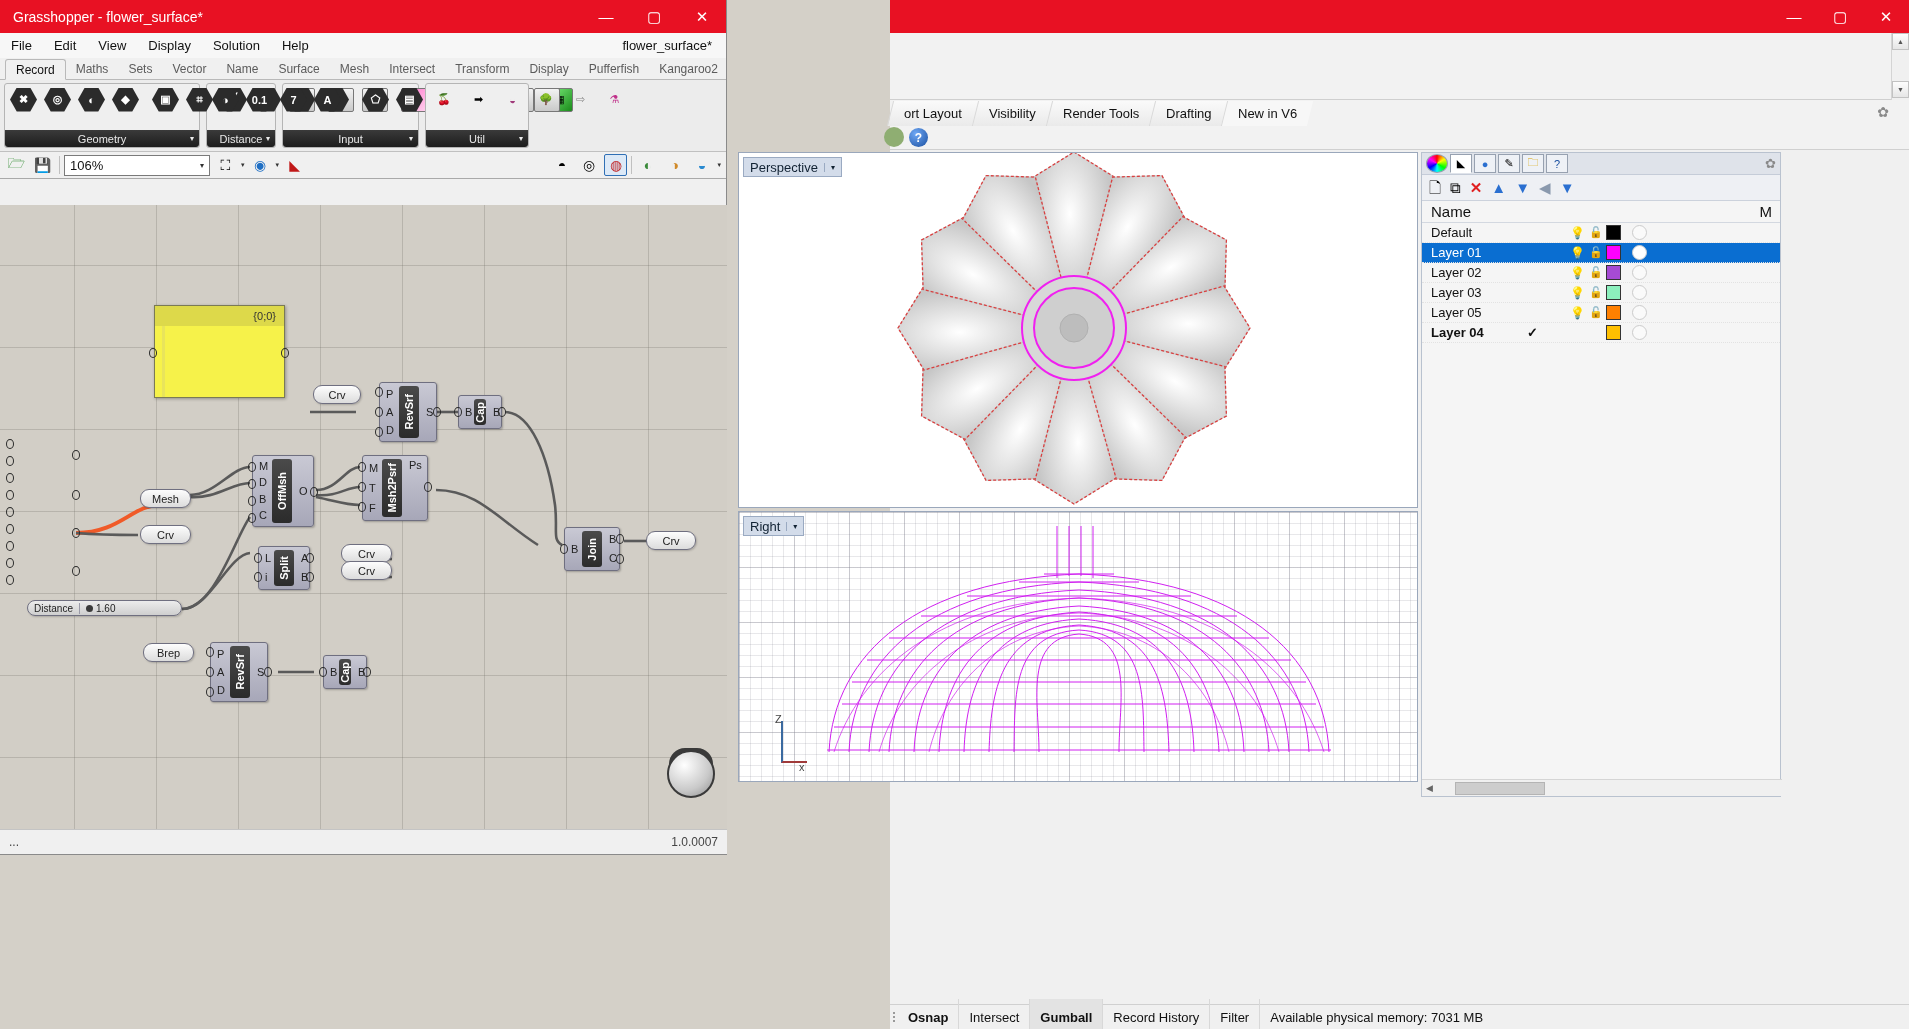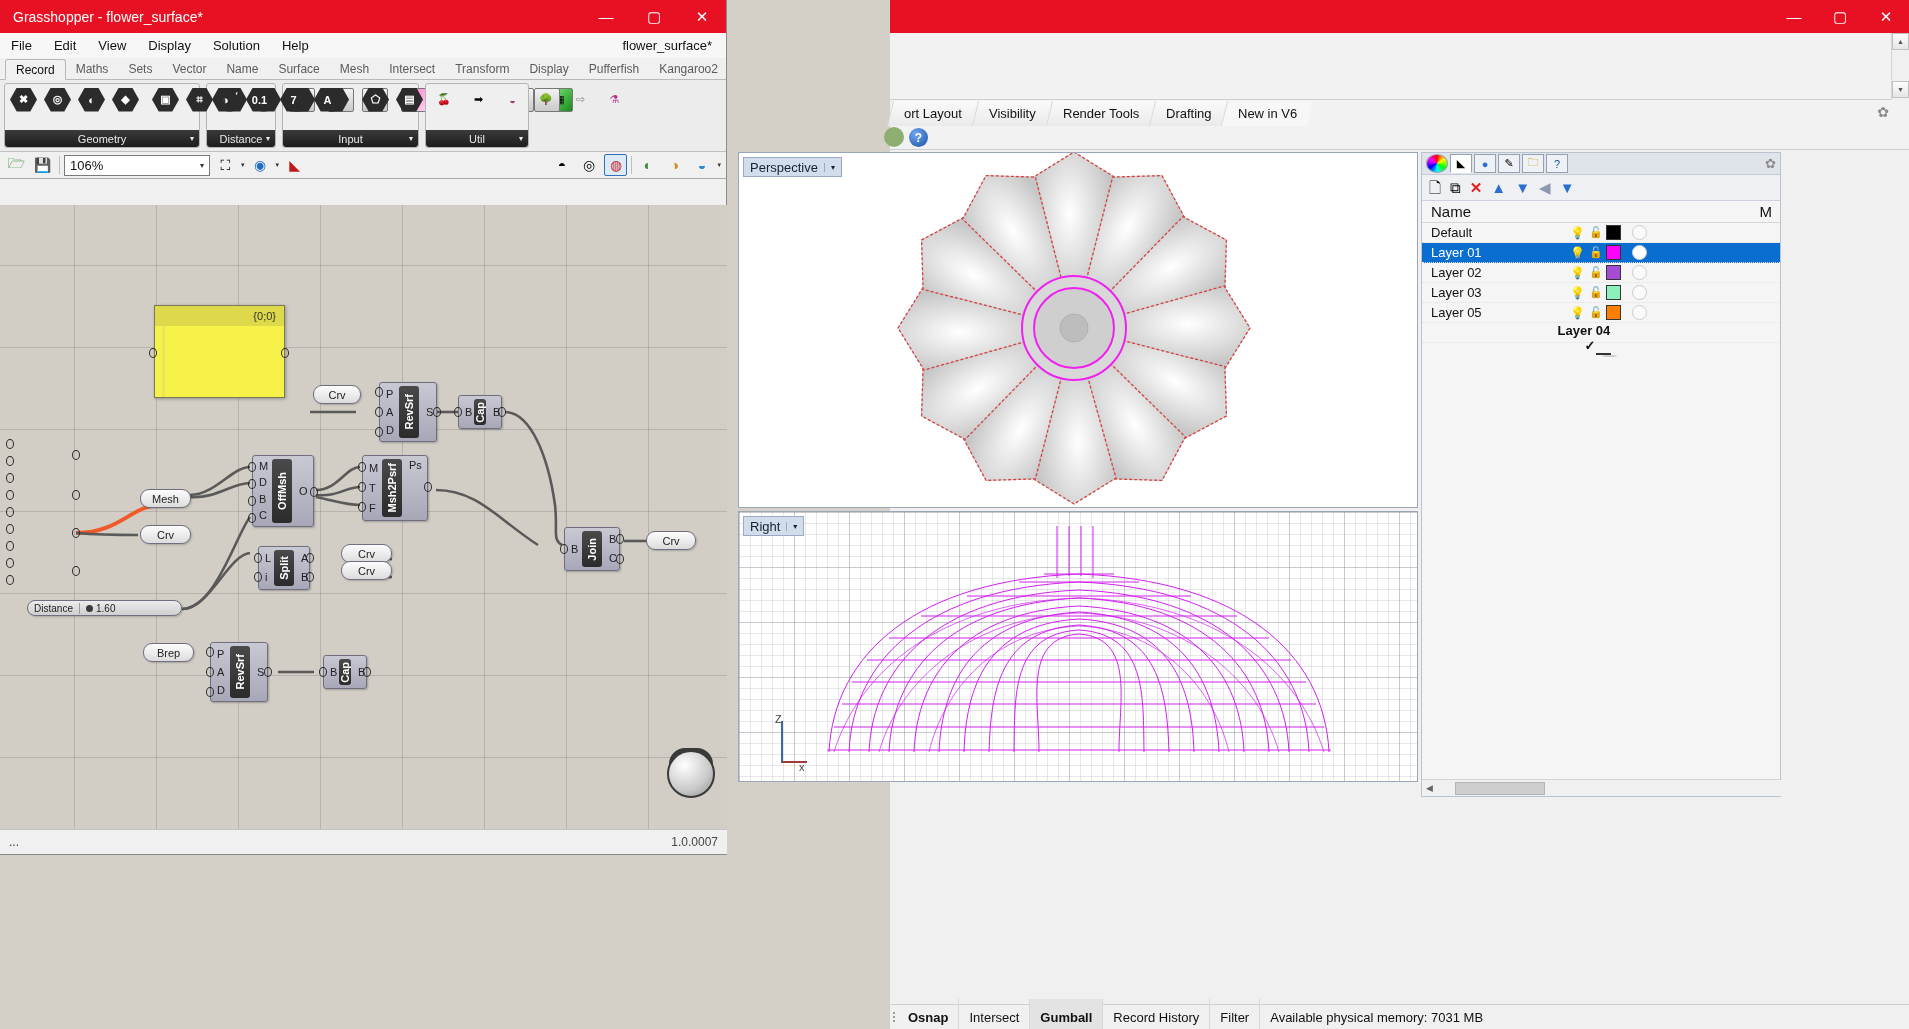--- a/index.html
+++ b/index.html
@@ -73,21 +73,21 @@
   .lay-tools { height:26px; background:#eef0f4; display:flex; align-items:center;
     gap:9px; padding:0 7px; border-bottom:1px solid #ccd2dc; }
   .lt { font-size:15px; line-height:1; }
   .lay-head { height:22px; display:flex; align-items:center; font-size:15px;
     border-bottom:1px solid #d3d8e0; background:#f5f5f5; color:#111; }
   .lay-head .c-name { padding-left:9px; width:180px; }
   .lay-head .c-m { margin-left:auto; padding-right:8px; }
   .lay-row { height:20px; display:flex; align-items:center; font-size:13px;
     padding-left:9px; border-bottom:1px dotted #e2e2e2; color:#111; }
   .lay-row.sel { background:#0a6ed1; color:#fff; }
-  .lay-row.cur { font-weight:bold;flex-direction:column; }
+  .lay-row.cur { font-weight:bold; }
   .lay-name { width:96px; }
   .lay-check { width:42px; font-size:13px; }
   .bulb { width:17px; text-align:center; font-size:12px; }
   .lock { width:20px; text-align:center; font-size:11px; color:#d8a200; }
   .swatch { width:15px; height:15px; border:1px solid #333; margin-right:4px; }
   .matcirc { width:15px; height:15px; border-radius:50%; border:1px solid #ccc;
     background:#fafafa; margin-left:7px; }
   .lay-hscroll { position:absolute; left:0; bottom:0; width:470px; height:17px;
     background:#f0f0f0; border-top:1px solid #d5d5d5; display:flex; align-items:center; }
   .lay-thumb { width:90px; height:13px; margin-left:22px; background:#cdcdcd;

